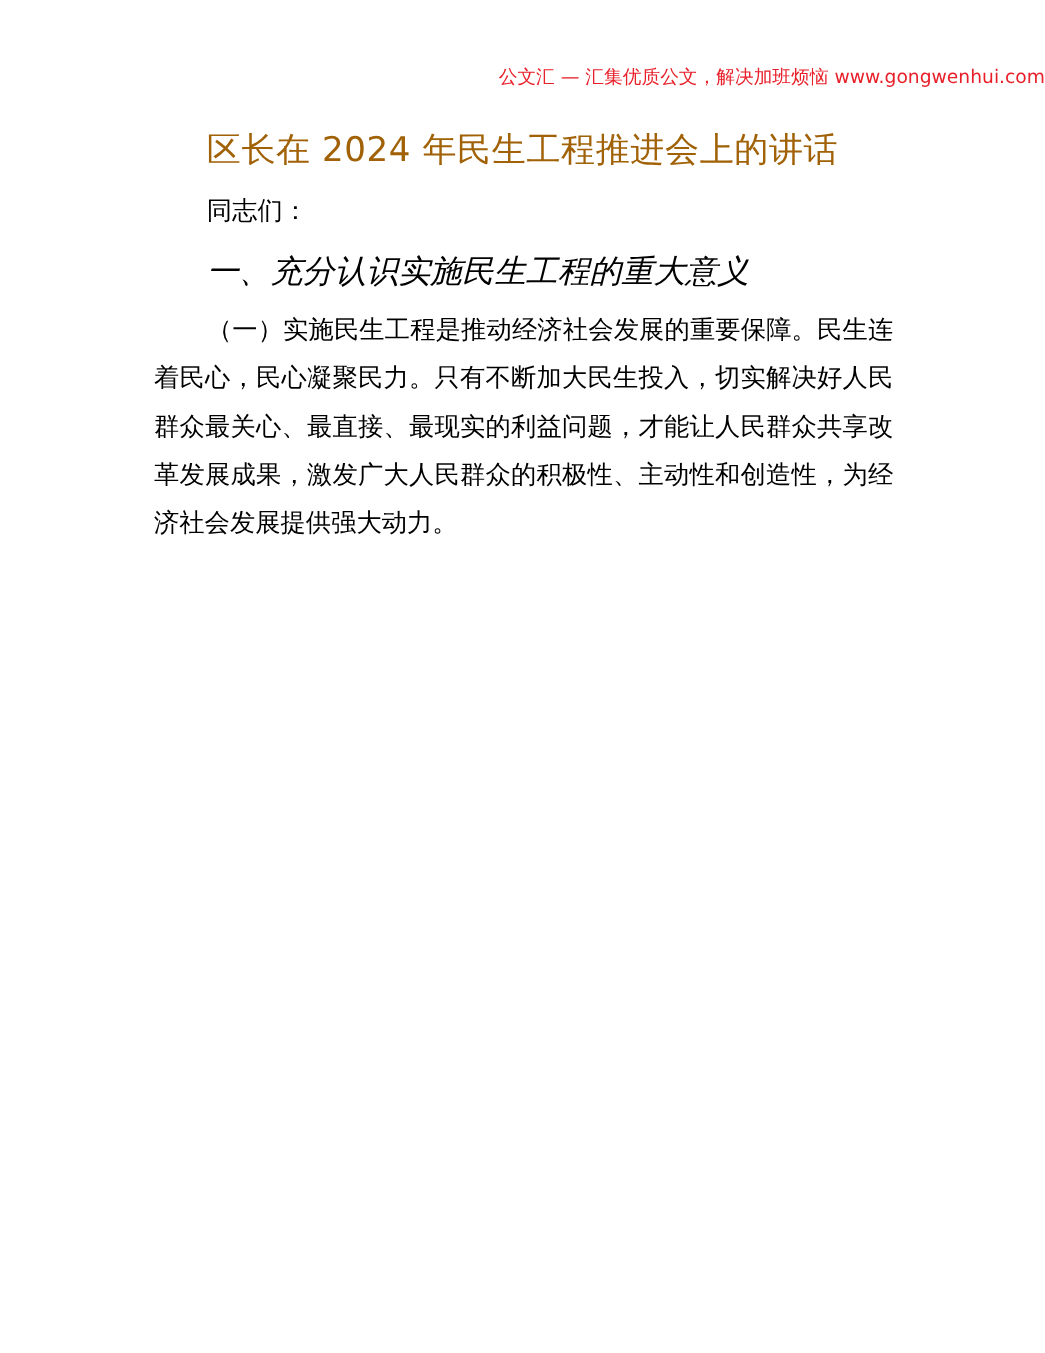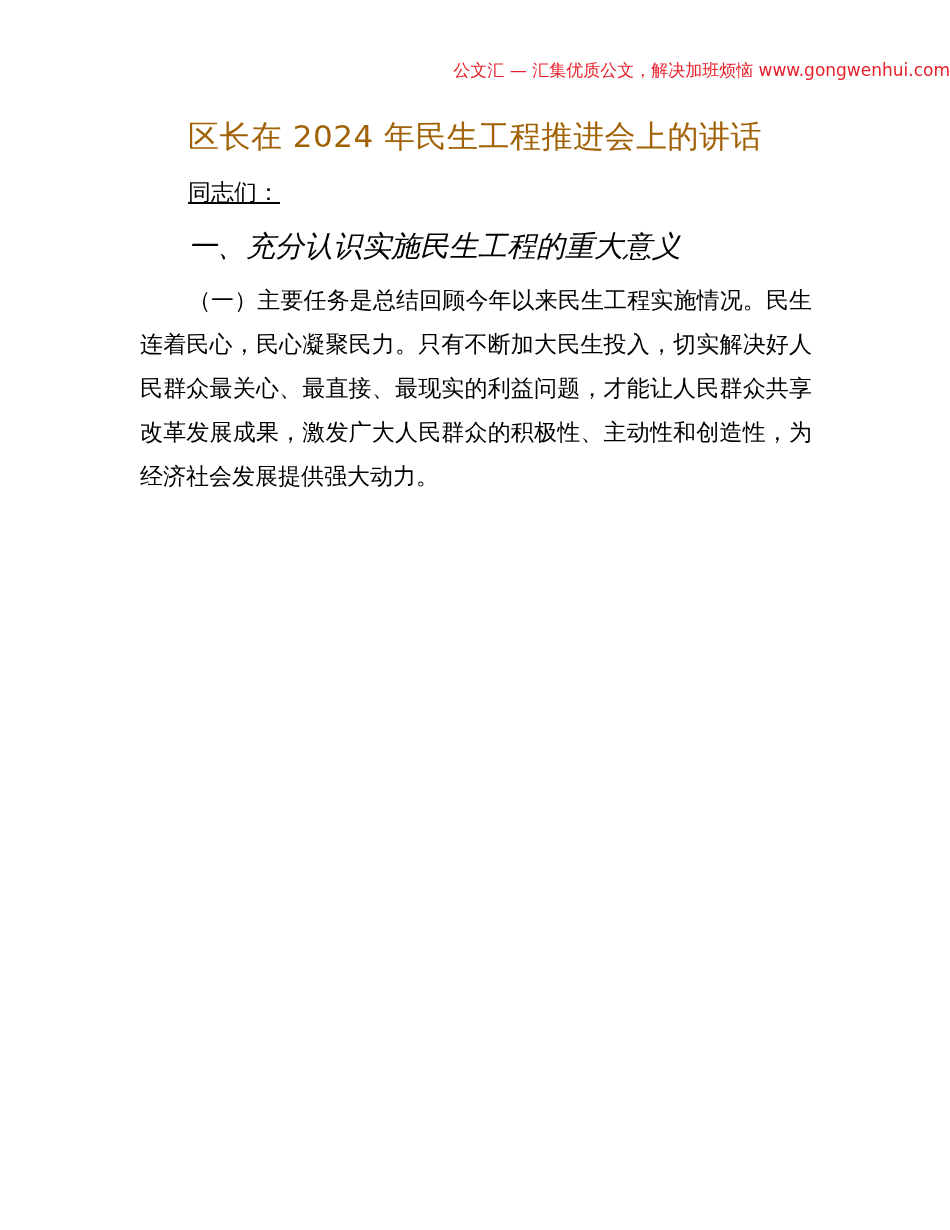--- a/index.html
+++ b/index.html
@@ -40,21 +40,20 @@
       position: absolute;
       left: 140px;
       top: 170px;
       width: 672px;
     }
     .salutation {
       font-size: 23px;
       line-height: 44px;
       padding-left: 48px;
       margin: 0 0 10px 0;
-      text-decoration: underline;
     }
     .para {
       font-size: 23px;
       line-height: 44px;
       text-indent: 48px;
       margin: 0 0 10px 0;
       text-align: justify;
       text-align-last: left;
     }
     .section-heading {
@@ -68,14 +67,14 @@
 </head>
 <body>
 
 <div class="header-banner">公文汇 — 汇集优质公文，解决加班烦恼 www.gongwenhui.com</div>
 
 <div class="doc-title">区长在 2024 年民生工程推进会上的讲话</div>
 
 <div class="content">
   <p class="salutation">同志们：</p>
   <p class="section-heading">一、充分认识实施民生工程的重大意义</p>
-  <p class="para">（一）主要任务是总结回顾今年以来民生工程实施情况。民生连着民心，民心凝聚民力。只有不断加大民生投入，切实解决好人民群众最关心、最直接、最现实的利益问题，才能让人民群众共享改革发展成果，激发广大人民群众的积极性、主动性和创造性，为经济社会发展提供强大动力。</p>
+  <p class="para">（一）实施民生工程是推动经济社会发展的重要保障。民生连着民心，民心凝聚民力。只有不断加大民生投入，切实解决好人民群众最关心、最直接、最现实的利益问题，才能让人民群众共享改革发展成果，激发广大人民群众的积极性、主动性和创造性，为经济社会发展提供强大动力。</p>
 </div>
 
 </body></html>

